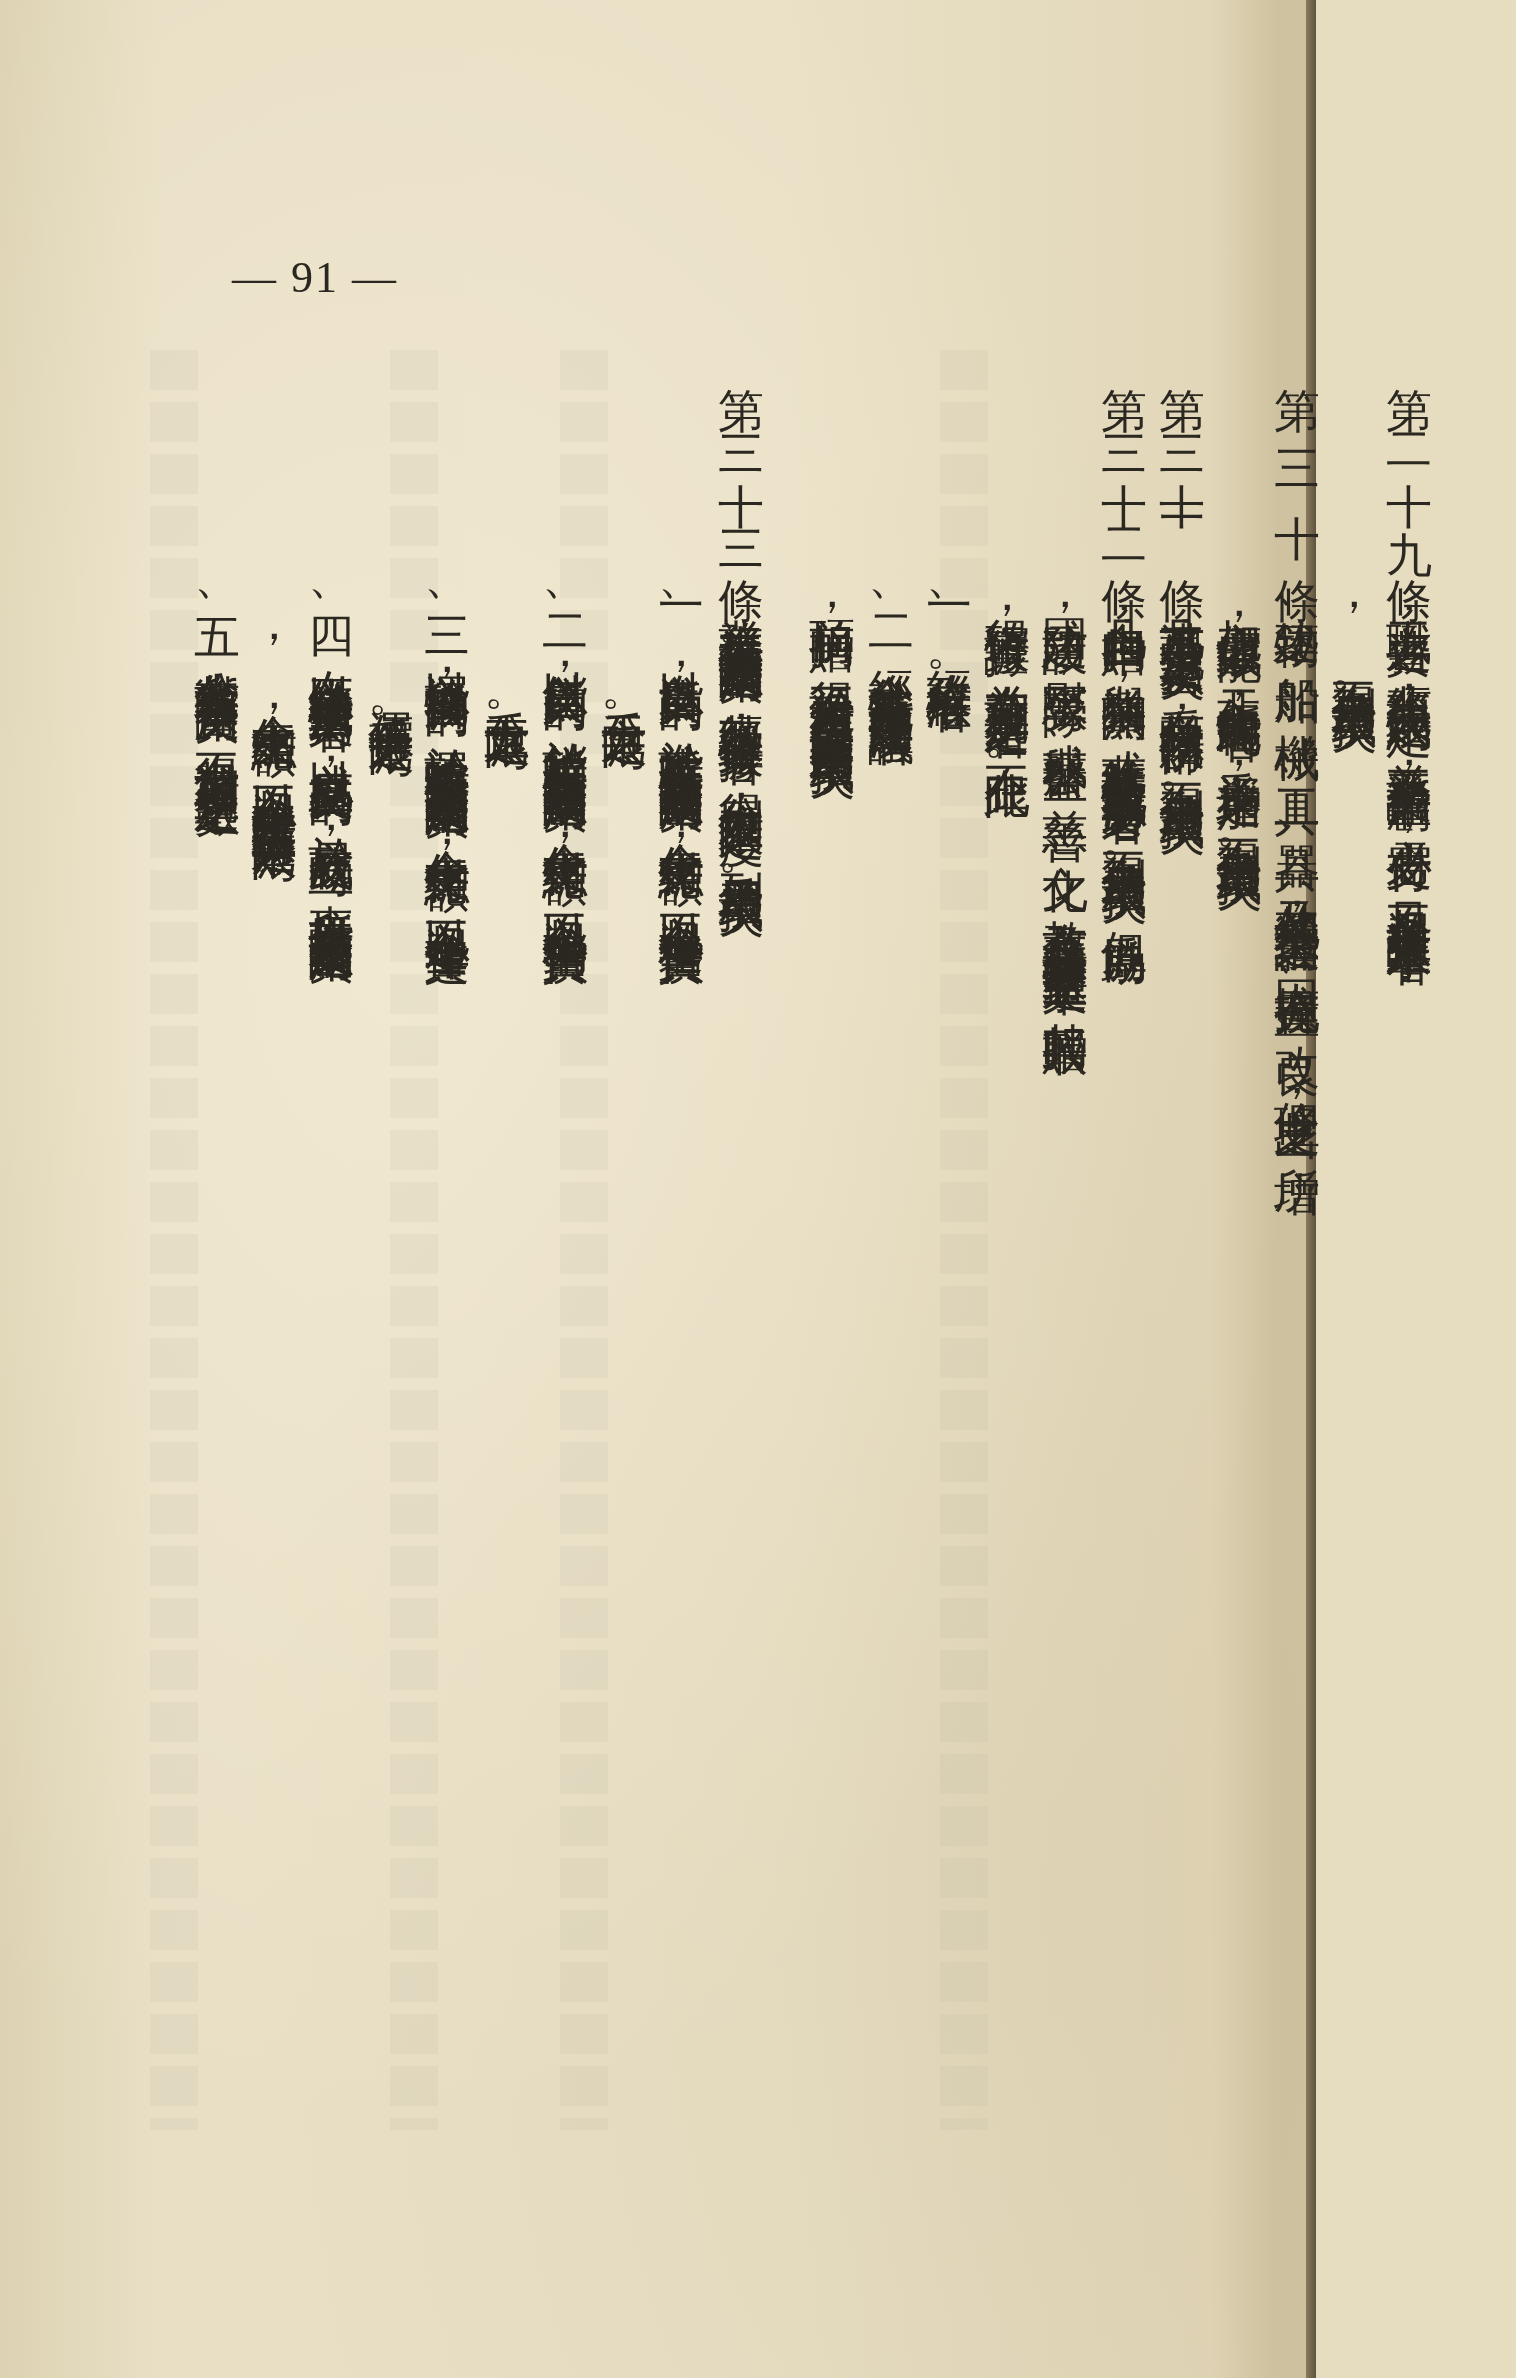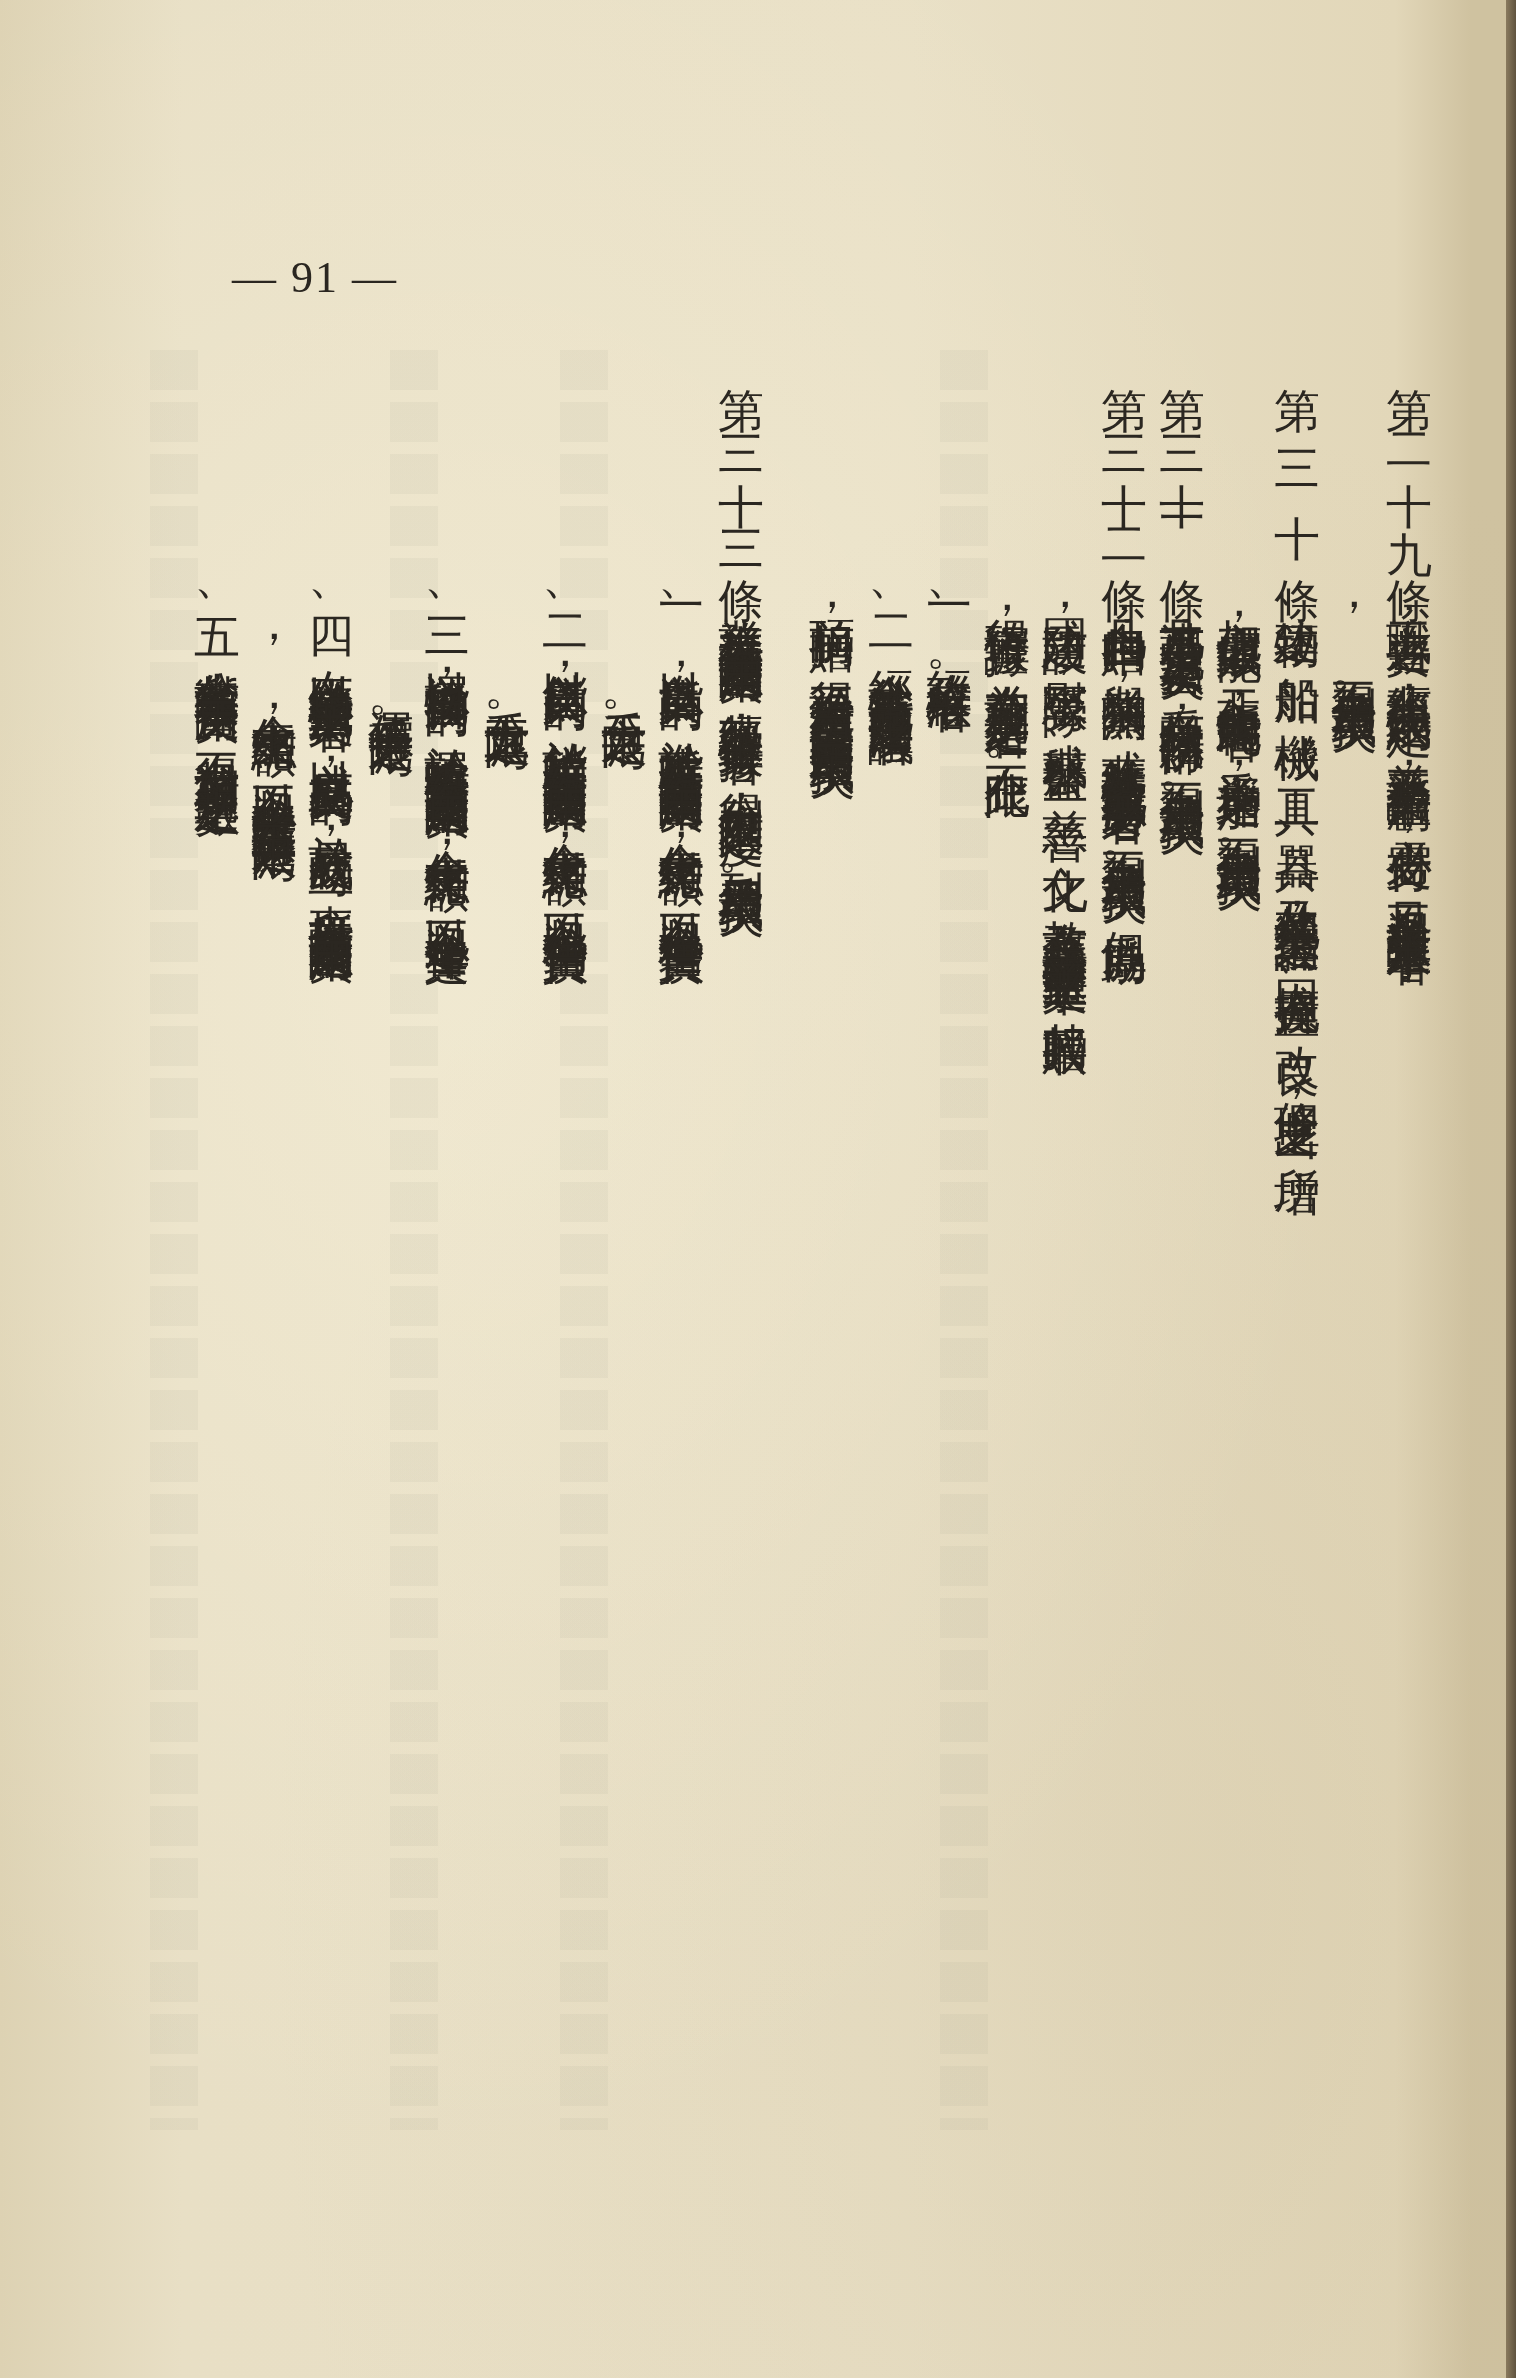--- a/index.html
+++ b/index.html
@@ -11,21 +11,21 @@
       height: 2378px;
       position: relative;
       overflow: hidden;
       background: #e6dcc0;
       font-family: "DejaVu Serif", "Liberation Serif", serif;
       color: #2a2620;
     }
     .page {
       position: absolute;
       left: 0; top: 0;
-      width: 1516px; height: 2378px;
+      width: 1316px; height: 2378px;
       background:
         radial-gradient(ellipse at 30% 40%, rgba(255,250,230,0.35), rgba(0,0,0,0) 60%),
         radial-gradient(ellipse at 80% 80%, rgba(200,185,150,0.25), rgba(0,0,0,0) 55%),
         linear-gradient(90deg, #ddd2b3 0%, #e8dfc5 12%, #e9e0c6 60%, #e2d7b9 92%, #cfc2a0 97%);
     }
     .spine {
       position: absolute;
       right: 0; top: 0;
       width: 10px; height: 2378px;
       background: linear-gradient(90deg, #8a7a5e, #5f533f);

